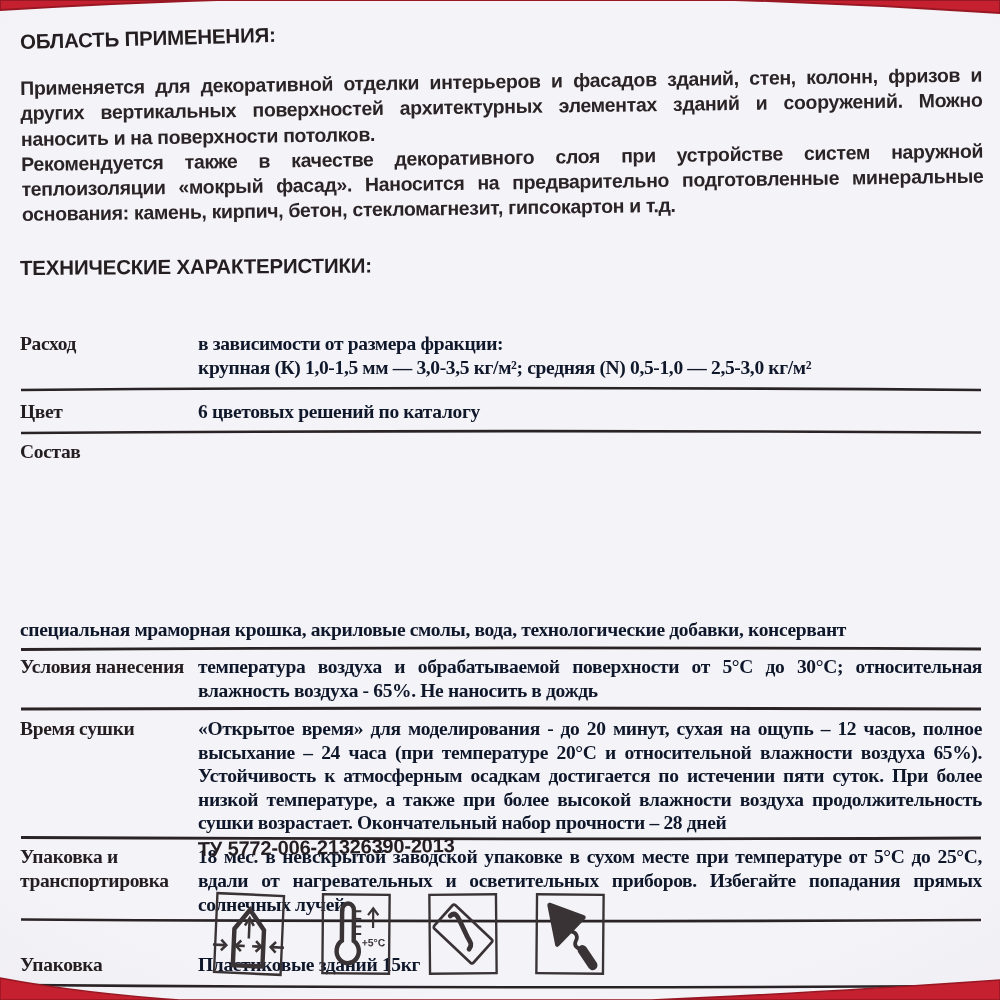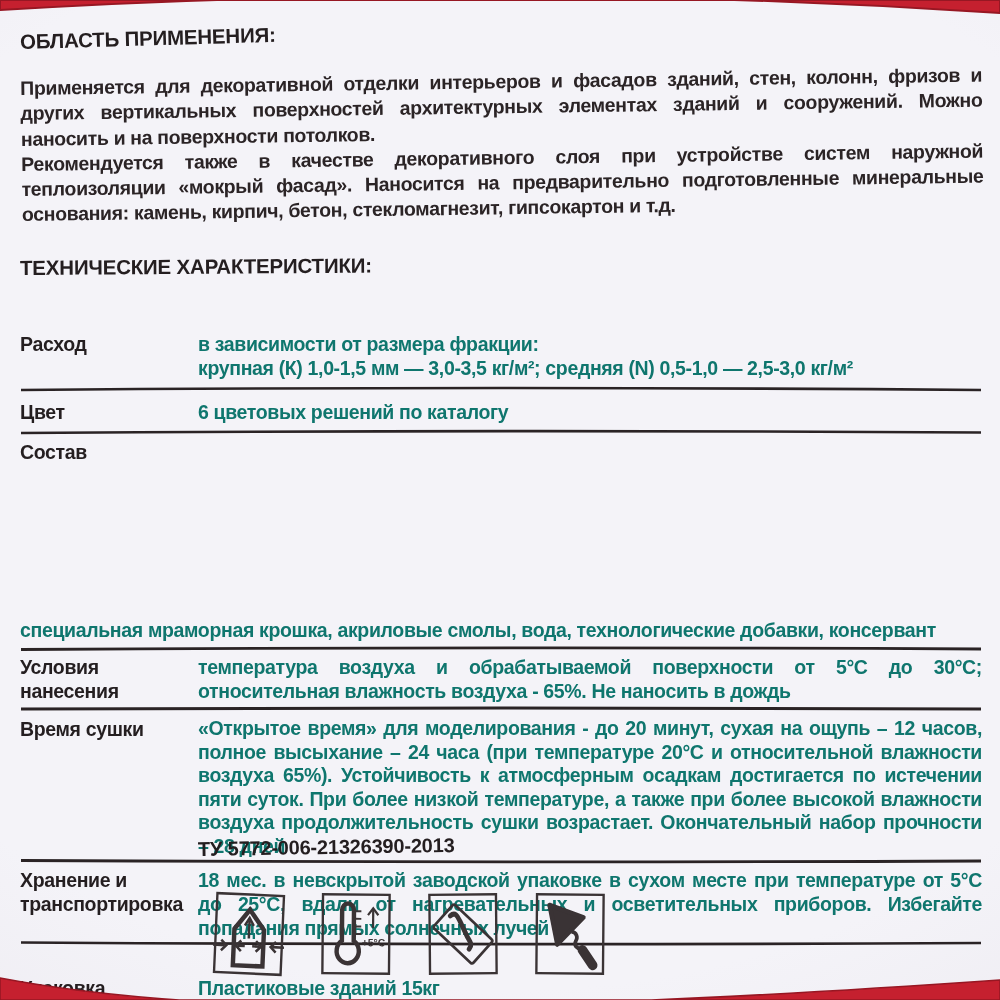--- a/index.html
+++ b/index.html
@@ -21,28 +21,28 @@
   #title-specs{top:256px;transform:rotate(-0.4deg);transform-origin:left center;}
   .paras{
     position:absolute;left:0;top:76px;width:962px;
     transform:rotate(-0.8deg);transform-origin:left top;
   }
   .para{
     margin:0;font-size:19.5px;font-weight:bold;letter-spacing:-0.35px;
     line-height:25.3px;text-align:justify;color:#2b2426;
   }
   .spec-table{position:absolute;left:0;top:332px;width:962px;}
-  .spec-row{display:flex;}
+  .spec-row{display:flex;font-family:Liberation Serif, serif;}
   .spec-label{
     flex:0 0 178px;font-size:19.5px;font-weight:bold;letter-spacing:-0.35px;
     line-height:24px;color:#241e20;
   }
   .spec-value{
     flex:1;font-size:19.5px;font-weight:bold;letter-spacing:-0.35px;
-    line-height:24px;text-align:justify;white-space:pre-line;color:#0f766e;
+    line-height:24px;text-align:justify;white-space:pre-line;color:#0f172a;
   }
   .spec-row.r1{padding-bottom:5px;}
   .spec-row.r2{padding-top:8px;padding-bottom:4px;}
   .spec-row.r3{padding-top:5px;padding-bottom:3px;flex-direction:column;}
   .spec-row.r4{padding-top:3px;padding-bottom:2px;}
   .spec-row.r5{padding-top:5px;}
   .spec-row.r5 .spec-value{line-height:23.5px;}
   .spec-row.r6{padding-top:3px;}
   .spec-row.r7{padding-top:6px;padding-bottom:6px;margin-top:23px;}
   .rule{display:block;width:100%;height:7px;}
@@ -122,21 +122,21 @@
 
     <div class="spec-row r5">
       <div class="spec-label">Время сушки</div>
       <div class="spec-value">«Открытое время» для моделирования - до 20 минут, сухая на ощупь – 12 часов, полное высыхание – 24 часа (при температуре 20°С и относительной влажности воздуха 65%). Устойчивость к атмосферным осадкам достигается по истечении пяти суток. При более низкой температуре, а также при более высокой влажности воздуха продолжительность сушки возрастает. Окончательный набор прочности – 28 дней</div>
     </div>
     <svg class="rule" viewBox="0 0 962 7" preserveAspectRatio="none">
       <path d="M1,2.5 Q481,5 961,3" fill="none" stroke="#2a2325" stroke-width="2.8"></path>
       </svg>
 
     <div class="spec-row r6">
-      <div class="spec-label">Хранение и транспортировка</div>
+      <div class="spec-label">Упаковка и транспортировка</div>
       <div class="spec-value">18 мес. в невскрытой заводской упаковке  в сухом месте при температуре от 5°С до 25°С, вдали от нагревательных и осветительных приборов. Избегайте попадания прямых солнечных лучей</div>
     </div>
     <svg class="rule" viewBox="0 0 962 7" preserveAspectRatio="none">
       <path d="M1,2.5 Q481,5.5 961,3" fill="none" stroke="#2a2325" stroke-width="2.6"></path>
       </svg>
 
     <div class="spec-row r7">
       <div class="spec-label">Упаковка</div>
       <div class="spec-value">Пластиковые зданий 15кг</div>
     </div>

